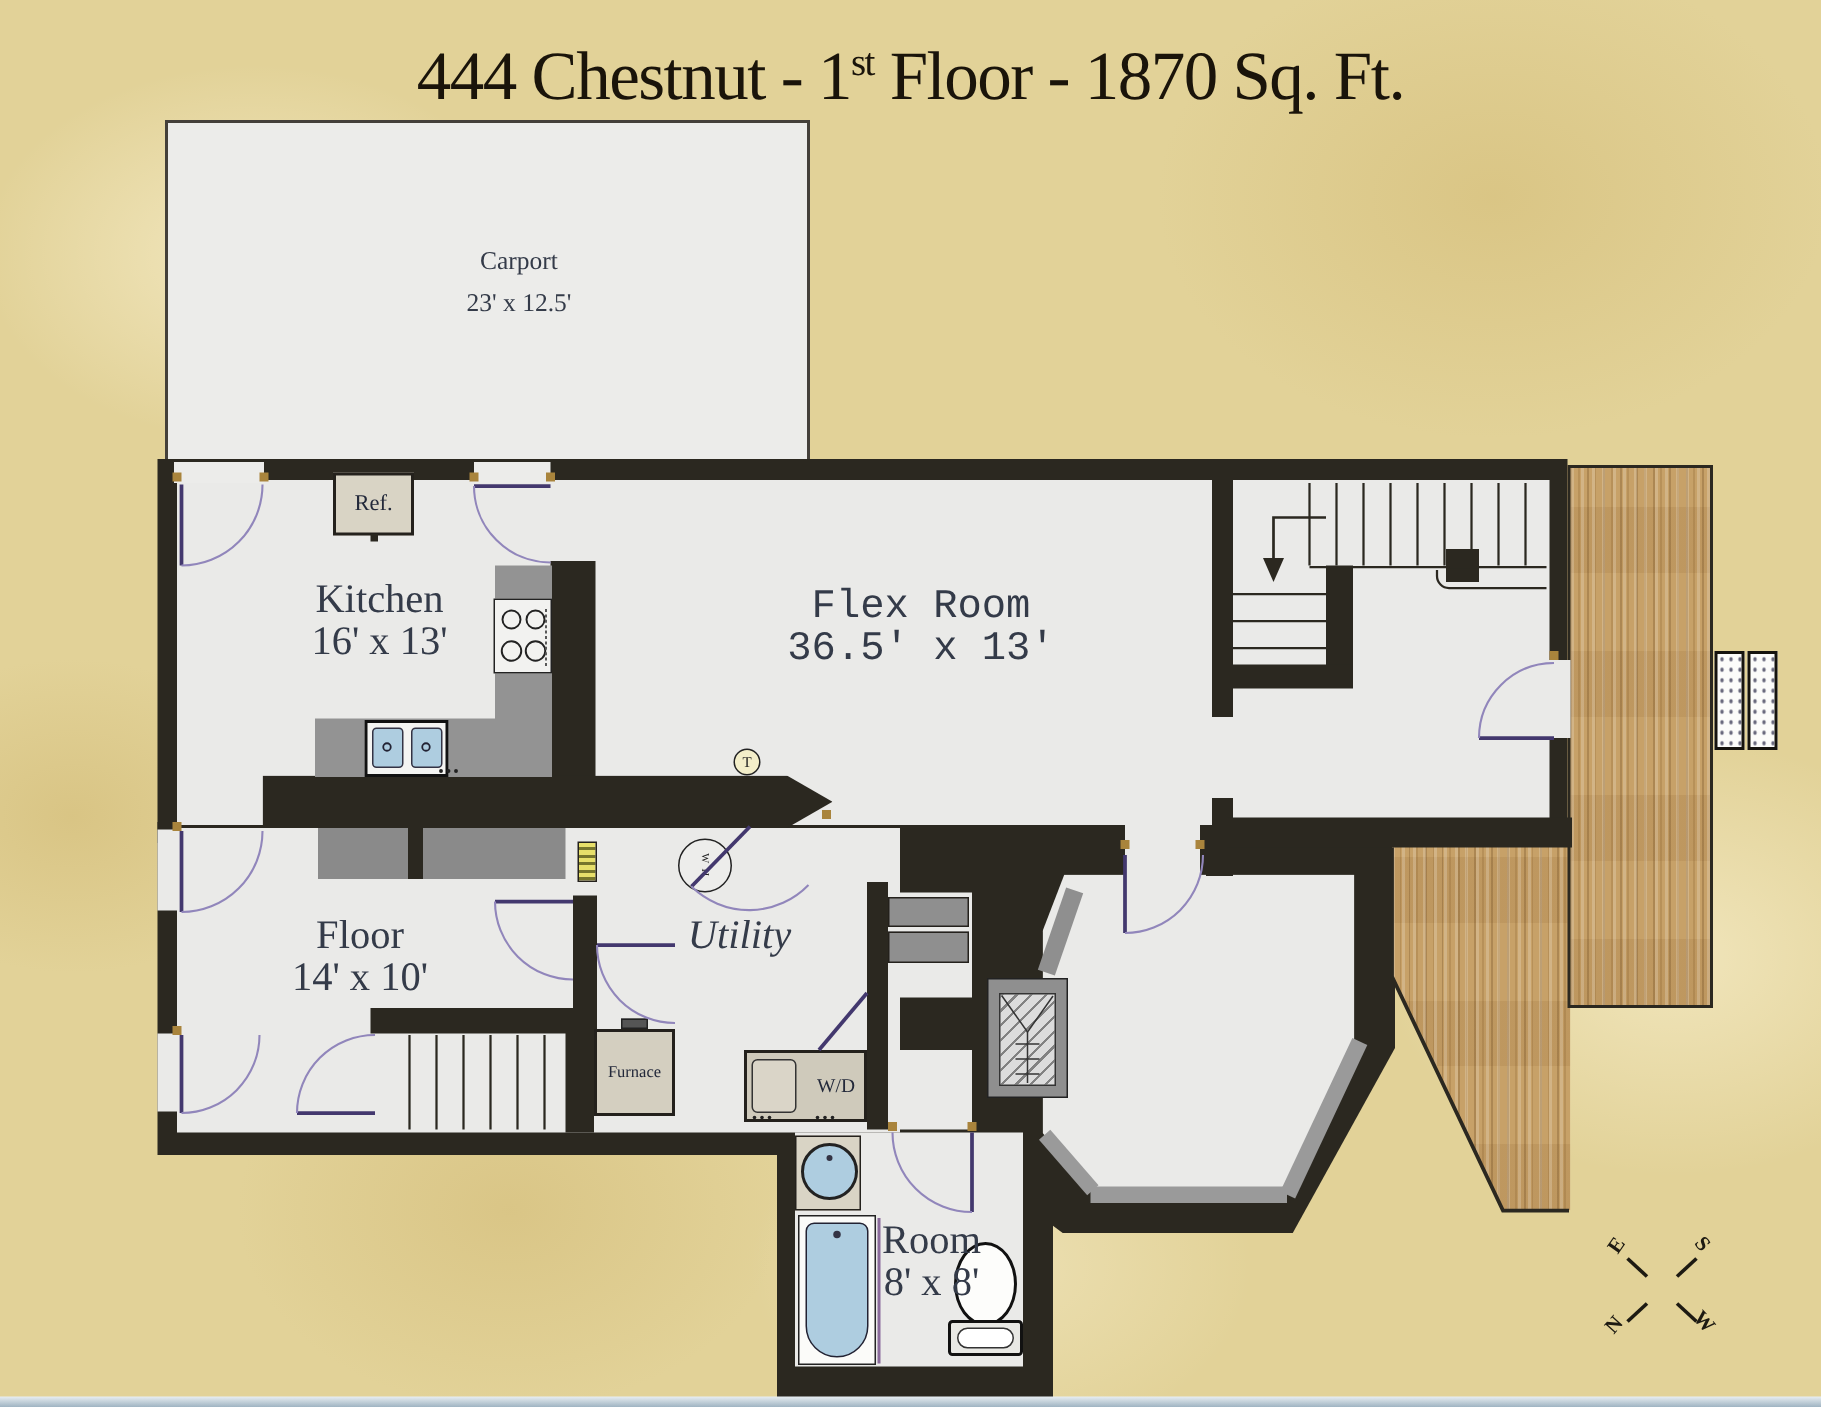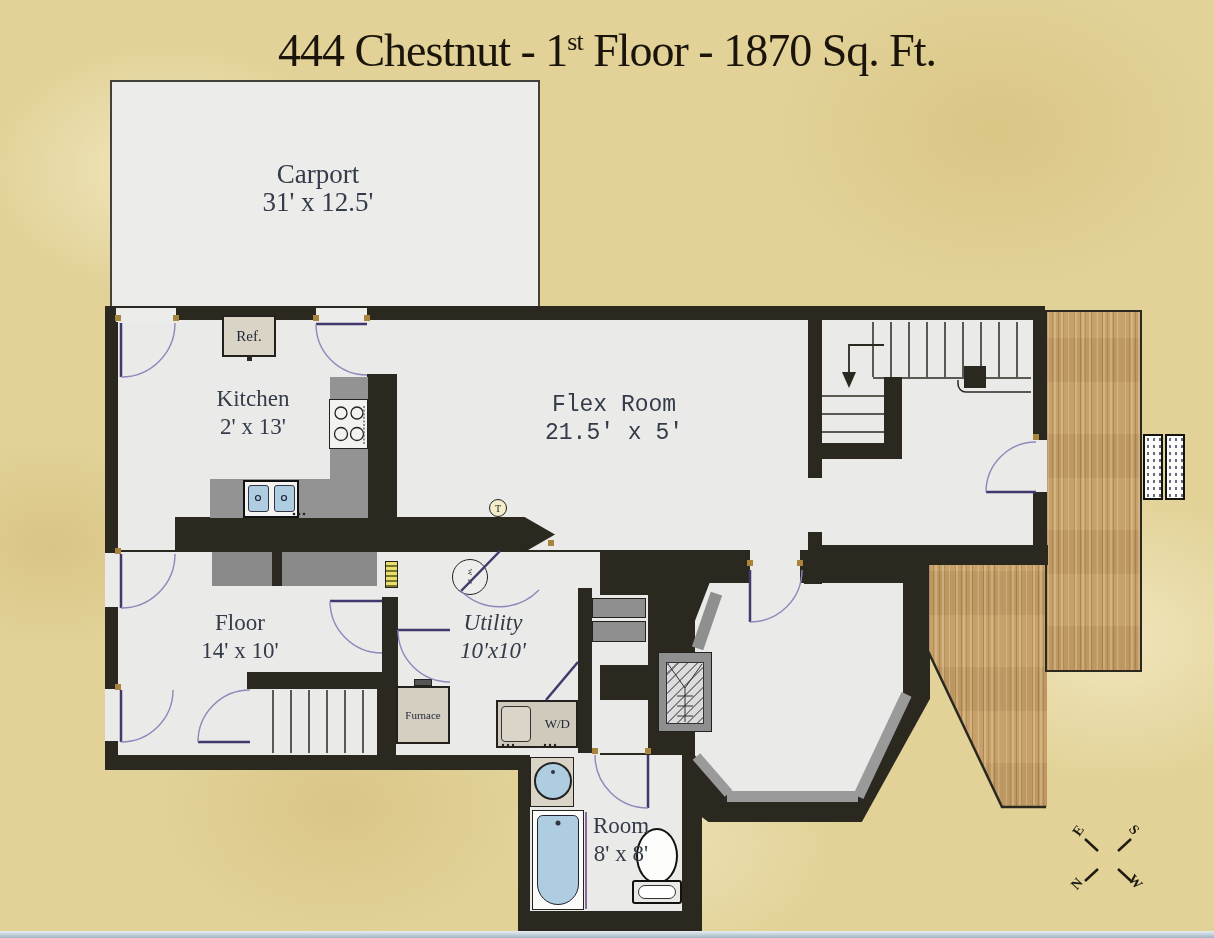--- a/index.html
+++ b/index.html
@@ -18,21 +18,21 @@
   .wall{background:#2b2820;}
   .floor{background:#eaeae8;}
   .gray{background:#939393;border:1px solid #24211c;box-sizing:border-box;}
   .wood{background-color:#c7a168;
     background-image:
       repeating-linear-gradient(90deg, rgba(255,255,255,.20) 0 2px, transparent 2px 7px),
       repeating-linear-gradient(90deg, rgba(92,58,20,.25) 0 1px, transparent 1px 5px, rgba(120,80,30,.20) 5px 6px, transparent 6px 11px),
       repeating-linear-gradient(0deg, rgba(150,108,56,.18) 0 44px, transparent 44px 96px);}
   .box{background:#d9d4c5;border:2px solid #24211c;box-sizing:border-box;
     display:flex;align-items:center;justify-content:center;color:#23293a;}
-  .label{width:200px;text-align:center;color:#343b49;font-size:23px;line-height:28px;}
+  .label{width:200px;text-align:center;color:#343b49;font-size:27px;line-height:28px;}
   .pip{width:6px;height:6px;background:#a9843c;}
   .steps{background:#fcfcfa;border:2px solid #15130e;box-sizing:border-box;
     background-image:radial-gradient(rgba(70,70,95,.8) 1px, transparent 1.4px);background-size:6px 7px;}
   svg.overlay{position:absolute;left:0;top:0;pointer-events:none;}
   .compass-letter{font-size:14px;font-weight:bold;color:#1d1a12;}
 </style>
 </head>
 <body>
 
 <div id="stage">
@@ -248,39 +248,38 @@
     <path d="M928,565 L928,651 L1002,807 L1046,807" stroke="#2b2820" stroke-width="2.5" fill="none"></path>
 
     <g stroke="#1d1a12" stroke-width="2.4">
       <path d="M1085,839 L1098,851"></path>
         <path d="M1118,869 L1131,881"></path>
       <path d="M1131,839 L1118,851"></path>
         <path d="M1098,869 L1085,881"></path>
     </g>
   </svg>
 
-  <div class="a label" style="left:218px;top:160px;font-size:27px;">
+  <div class="a label" style="left:246px;top:160px;font-size:17px;">
     <div>Carport</div>
-    <div>31' x 12.5'</div>
+    <div>23' x 12.5'</div>
   </div>
   <div class="a label" style="left:153px;top:385px;">
     <div>Kitchen</div>
-    <div>2' x 13'</div>
+    <div>16' x 13'</div>
   </div>
   <div class="a label" style="left:514px;top:391px;font-family:Liberation Mono, monospace;">
     <div>Flex Room</div>
-    <div>21.5' x 5'</div>
+    <div>36.5' x 13'</div>
   </div>
   <div class="a label" style="left:140px;top:609px;">
     <div>Floor</div>
     <div>14' x 10'</div>
   </div>
   <div class="a label" style="left:393px;top:609px;font-style:italic;">
     <div>Utility</div>
-    <div>10'x10'</div>
   </div>
   <div class="a label" style="left:521px;top:812px;">
     <div>Room</div>
     <div>8' x 8'</div>
   </div>
 
   <div class="a compass-letter" style="left:1074px;top:823px;transform:rotate(-55deg);">E</div>
   <div class="a compass-letter" style="left:1130px;top:822px;transform:rotate(50deg);">S</div>
   <div class="a compass-letter" style="left:1072px;top:876px;transform:rotate(-48deg);">N</div>
   <div class="a compass-letter" style="left:1128px;top:874px;transform:rotate(48deg);">W</div>

